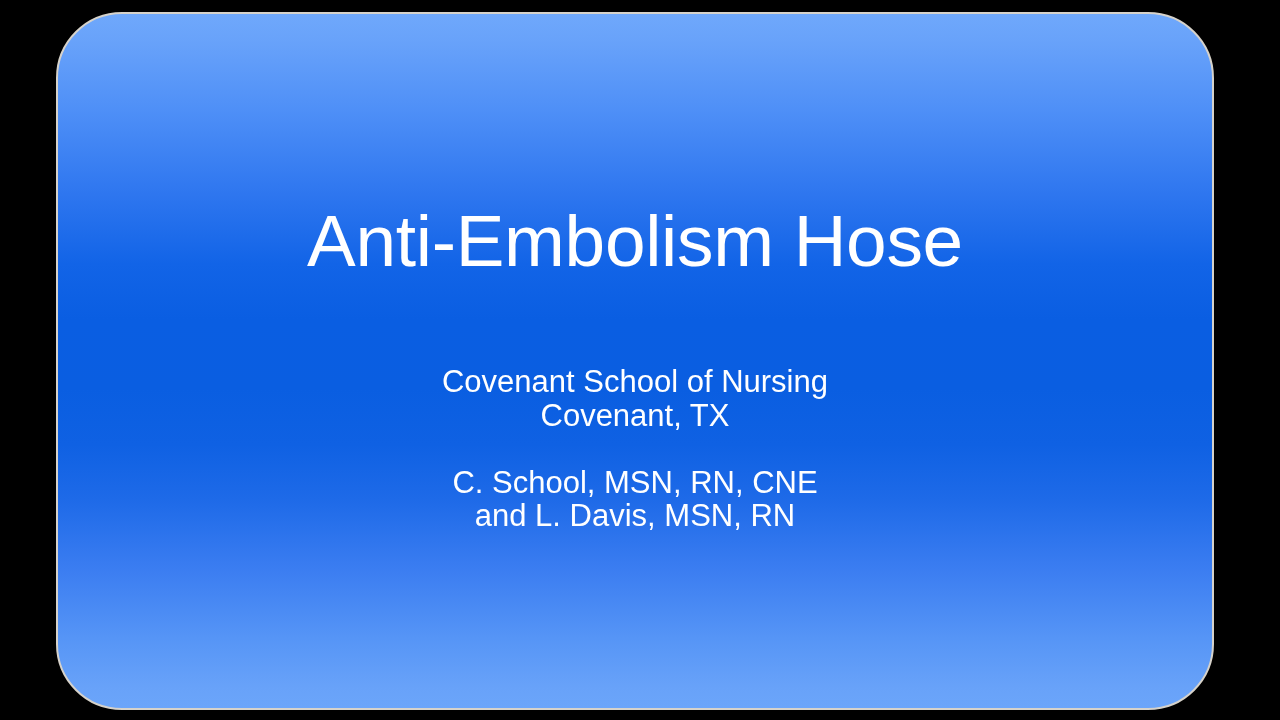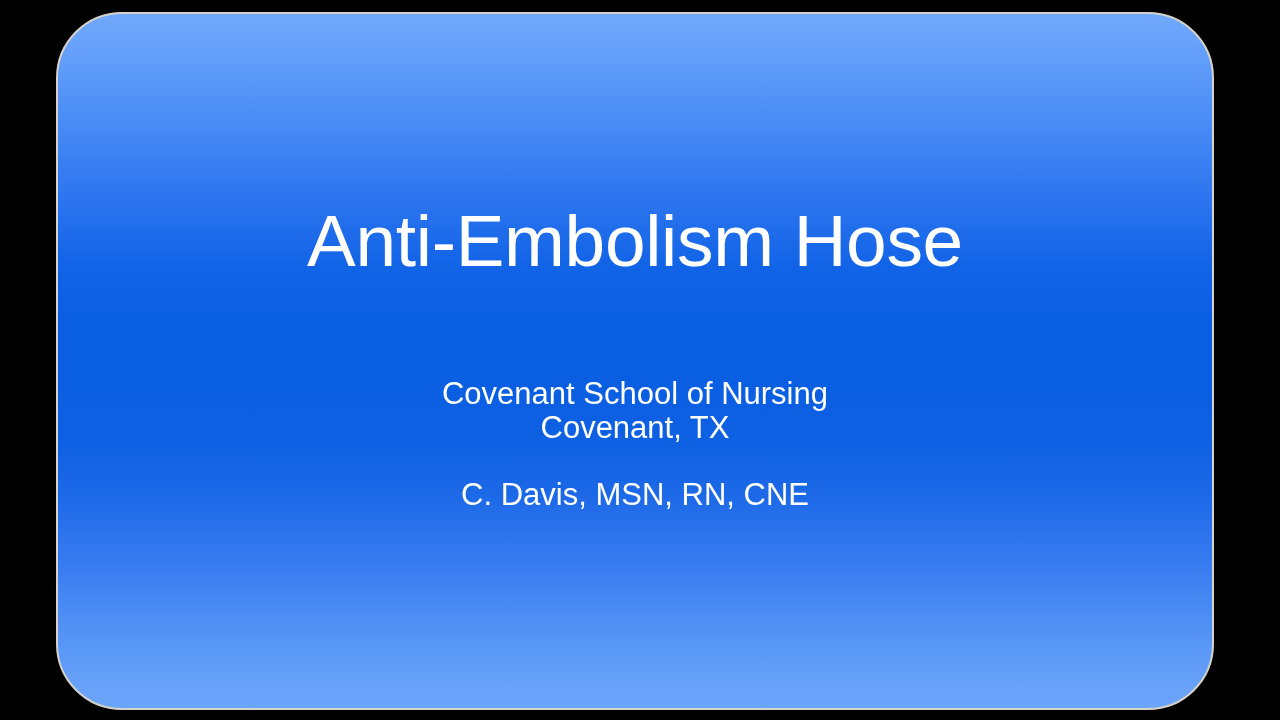--- a/index.html
+++ b/index.html
@@ -75,21 +75,21 @@
 
   #slide-subtitle {
     position: absolute;
     left: 0;
     right: 0;
     top: 347px;
     color: #ffffff;
     font-size: 31px;
     font-weight: normal;
     line-height: 33.5px;
-    margin: 16px;
+    margin: 4px;
   }
 
   .subtitle-line {
     display: block;
     white-space: nowrap;
   }
 
   .subtitle-spacer {
     display: block;
     height: 33.5px;
@@ -103,20 +103,21 @@
   <div id="slide-panel">
 
     <div id="slide-text-block">
 
       <h1 id="slide-title">Anti-Embolism Hose</h1>
 
       <div id="slide-subtitle">
         <span class="subtitle-line">Covenant School of Nursing</span>
         <span class="subtitle-line">Covenant, TX</span>
         <span class="subtitle-spacer"></span>
-        <span class="subtitle-line">C. Davis, MSN, RN, CNE</span>
+        <span class="subtitle-line">C. School, MSN, RN, CNE</span>
+        <span class="subtitle-line">and L. Davis, MSN, RN</span>
       </div>
 
     </div>
 
   </div>
 
 </div>
 
 </body></html>

